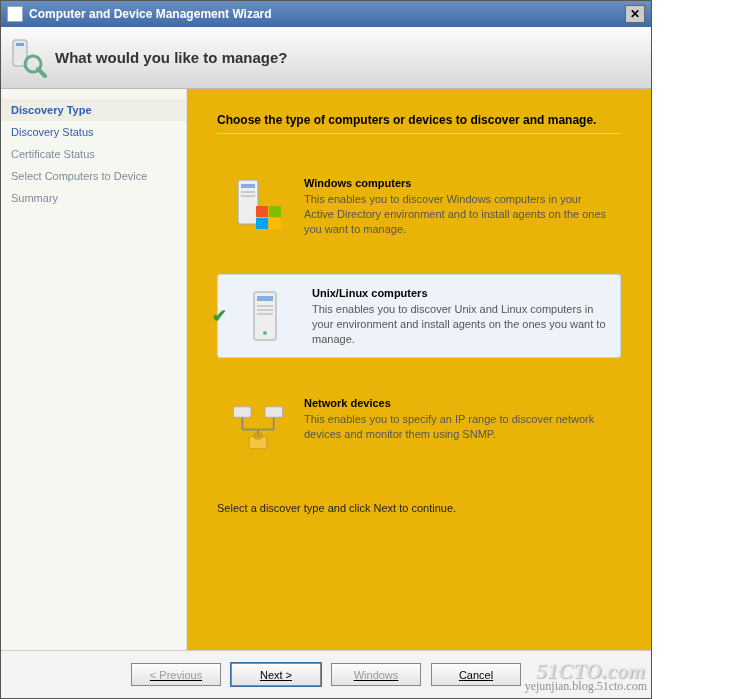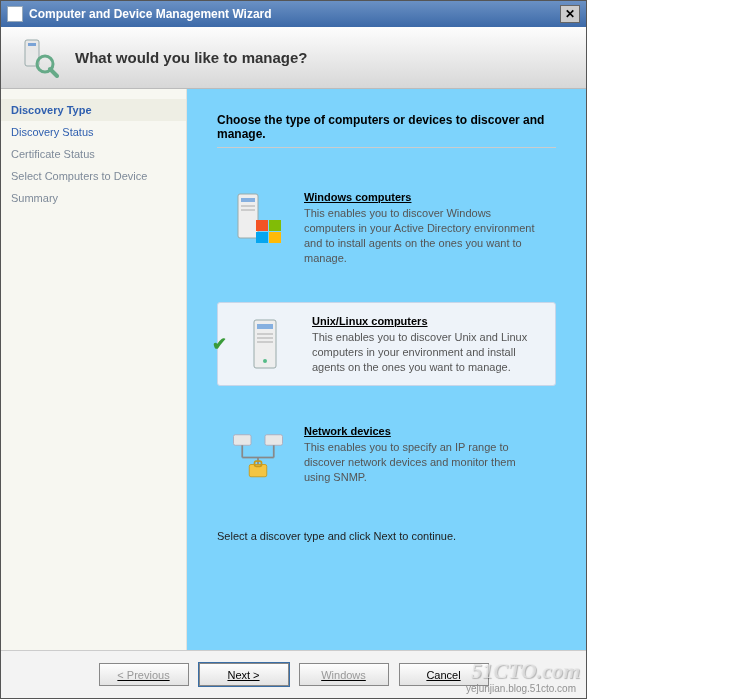--- a/index.html
+++ b/index.html
@@ -1,57 +1,57 @@
 <!DOCTYPE html>
 <html><head>
 <meta charset="utf-8">
 <style>
   * { box-sizing: border-box; margin: 0; padding: 0; }
   body { font-family: Tahoma, "Segoe UI", sans-serif; font-size: 11px; background: #fff; color: #000; }
-  .window { width: 587px; height: 699px; border: 1px solid #555; display: flex; flex-direction: column; position: relative; }
+  .window { width: 652px; height: 699px; border: 1px solid #555; display: flex; flex-direction: column; position: relative; }
 
   .titlebar { height: 26px; background: linear-gradient(#6a91c4, #3d6aa8); display:flex; align-items:center; color:#fff; font-weight:bold; font-size:12px; padding:0 6px; gap:6px; }
   .titlebar .title-icon { width:16px; height:16px; background:#fff; display:inline-block; border:1px solid #9ab; }
   .titlebar .spacer { flex:1; }
   .titlebar .close { width:20px; height:18px; background:#ccc; border:1px solid #666; color:#000; display:flex; align-items:center; justify-content:center; font-weight:bold; font-size:12px; cursor:pointer; }
 
-  .banner { height: 62px; background: linear-gradient(#fdfdfd, #d7d7d7); display:flex; align-items:center; padding:0 18px; gap:16px; border-bottom:1px solid #bbb; }
+  .banner { height: 62px; background: linear-gradient(#fdfdfd, #d7d7d7); display:flex; align-items:center; padding:0 6px; gap:8px; border-bottom:1px solid #bbb; }
   .banner-icon { width:40px; height:40px; position:relative; }
   .banner-heading { font-size:15px; color:#333; font-weight:bold; }
 
   .body { flex:1; display:flex; min-height:0; }
 
   .sidebar { width:186px; background:#f7f7f1; border-right:1px solid #e3e3dc; padding:10px 0; }
   .sidebar a { display:block; padding:5px 10px; color:#2f5faf; text-decoration:none; font-size:11px; cursor:pointer; }
   .sidebar a.current { background:#eeeee4;font-weight:bold; }
   .sidebar a.muted { color:#7e8a99; }
 
-  .main { flex:1; padding:24px 30px 10px 30px; background:#7dd3fc; display:flex; flex-direction:column; }
+  .main { flex:1; padding:24px 30px 10px 30px; background:#eab308; display:flex; flex-direction:column; }
   .instruction { font-weight:bold; font-size:12px; padding-bottom:6px; border-bottom:1px solid #ccc; margin-bottom:30px; }
 
   .options { display:flex; flex-direction:column; gap:26px; }
   .option { display:flex; gap:18px; padding:10px 12px; border:1px solid transparent; border-radius:3px; cursor:pointer; align-items:flex-start; position:relative; }
   .option.selected { background:#eef3f9; border:1px solid #c8d6e9; }
   .check { position:absolute; left:-6px; top:30px; color:#3a9b3a; font-size:18px; font-weight:bold; display:none; }
   .option.selected .check { display:block; }
   .option.selected .option-icon-wrap { margin-left:8px; }
   .option-icon-wrap { width:56px; height:62px; flex-shrink:0; display:flex; align-items:center; justify-content:center; }
   .option-text { flex:1; padding-top:2px; }
-  .option-title { font-weight:bold; text-decoration:underline; font-size:11px; margin-bottom:3px; }
+  .option-title { font-weight:bold; font-size:11px; margin-bottom:3px; }
   .option-desc { color:#555; line-height:1.35; font-size:11px; }
 
   .hint { margin-top:34px; font-size:11px; color:#222; }
 
   .footer { height:48px; border-top:1px solid #ccc; display:flex; align-items:center; justify-content:center; gap:10px; padding:0 14px; background:#f3f3f3;text-decoration:underline; }
   .btn { min-width:90px; height:23px; border:1px solid #888; background:linear-gradient(#fefefe,#e3e3e3); font-size:11px; display:flex; align-items:center; justify-content:center; cursor:pointer; padding:0 8px; }
   .btn.default { outline:1px solid #3a6ea5; }
   .btn[disabled] { color:#999; cursor:default; }
 
   .watermark { position:absolute; right:6px; bottom:14px; font-style:italic; font-weight:bold; font-size:22px; color:rgba(230,230,230,0.75); text-shadow:1px 1px 1px rgba(0,0,0,0.25); pointer-events:none; font-family:Georgia,serif; }
-  .watermark-sub { position:absolute; right:10px; bottom:4px; font-size:10px; color:rgba(120,120,120,0.8); pointer-events:none; }
+  .watermark-sub { position:absolute; right:4px; bottom:4px; font-size:12px; color:rgba(120,120,120,0.8); pointer-events:none;font-family:Liberation Serif, serif; }
 </style>
 </head>
 <body>
 
 <div class="window">
 
   <div class="titlebar">
     <span class="title-icon"></span>
     <span>Computer and Device Management Wizard</span>
     <span class="spacer"></span>

